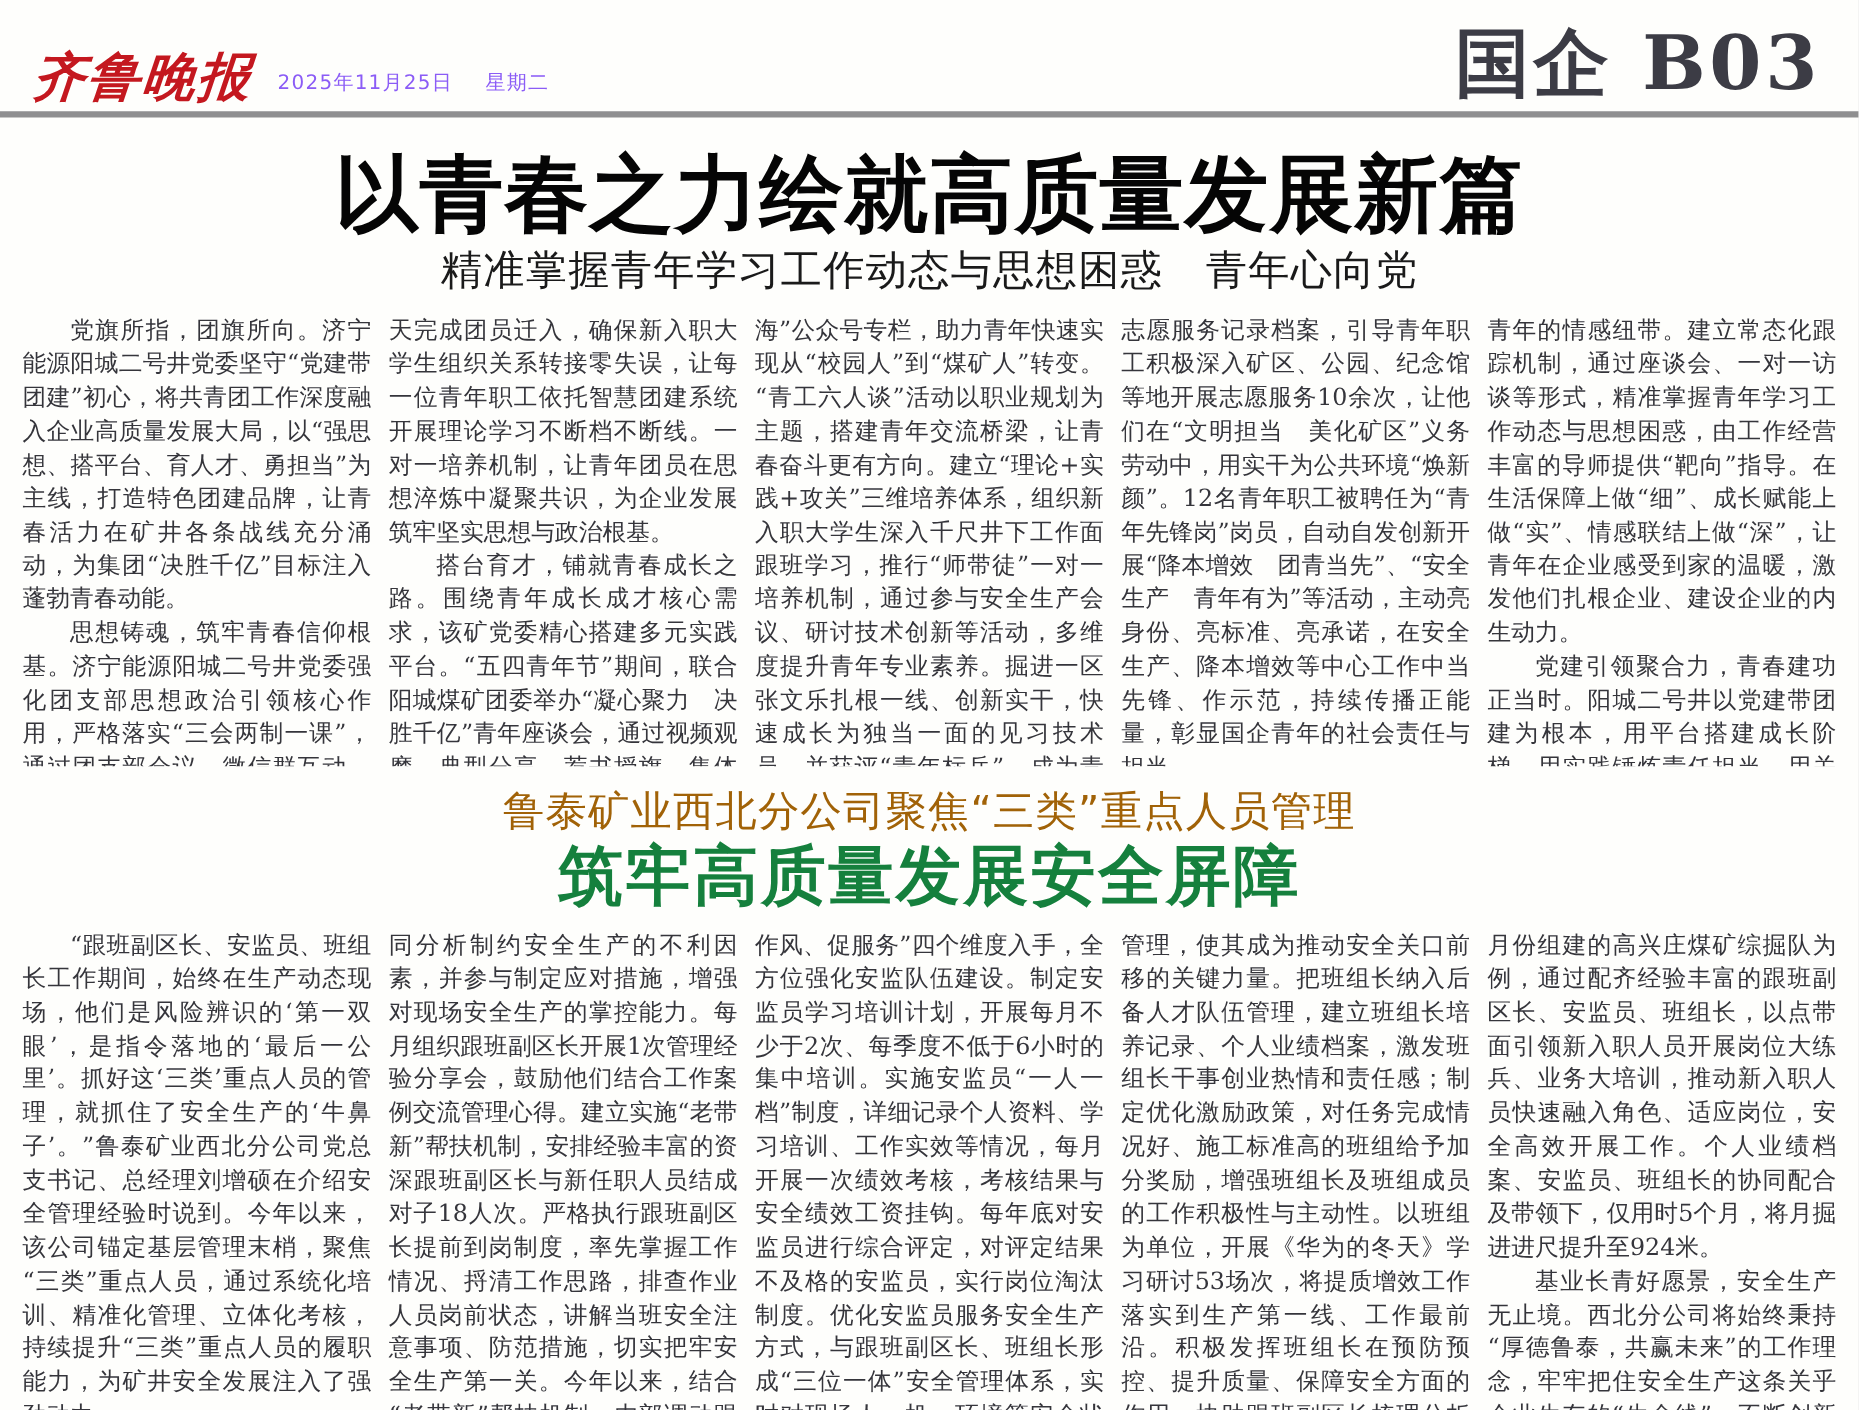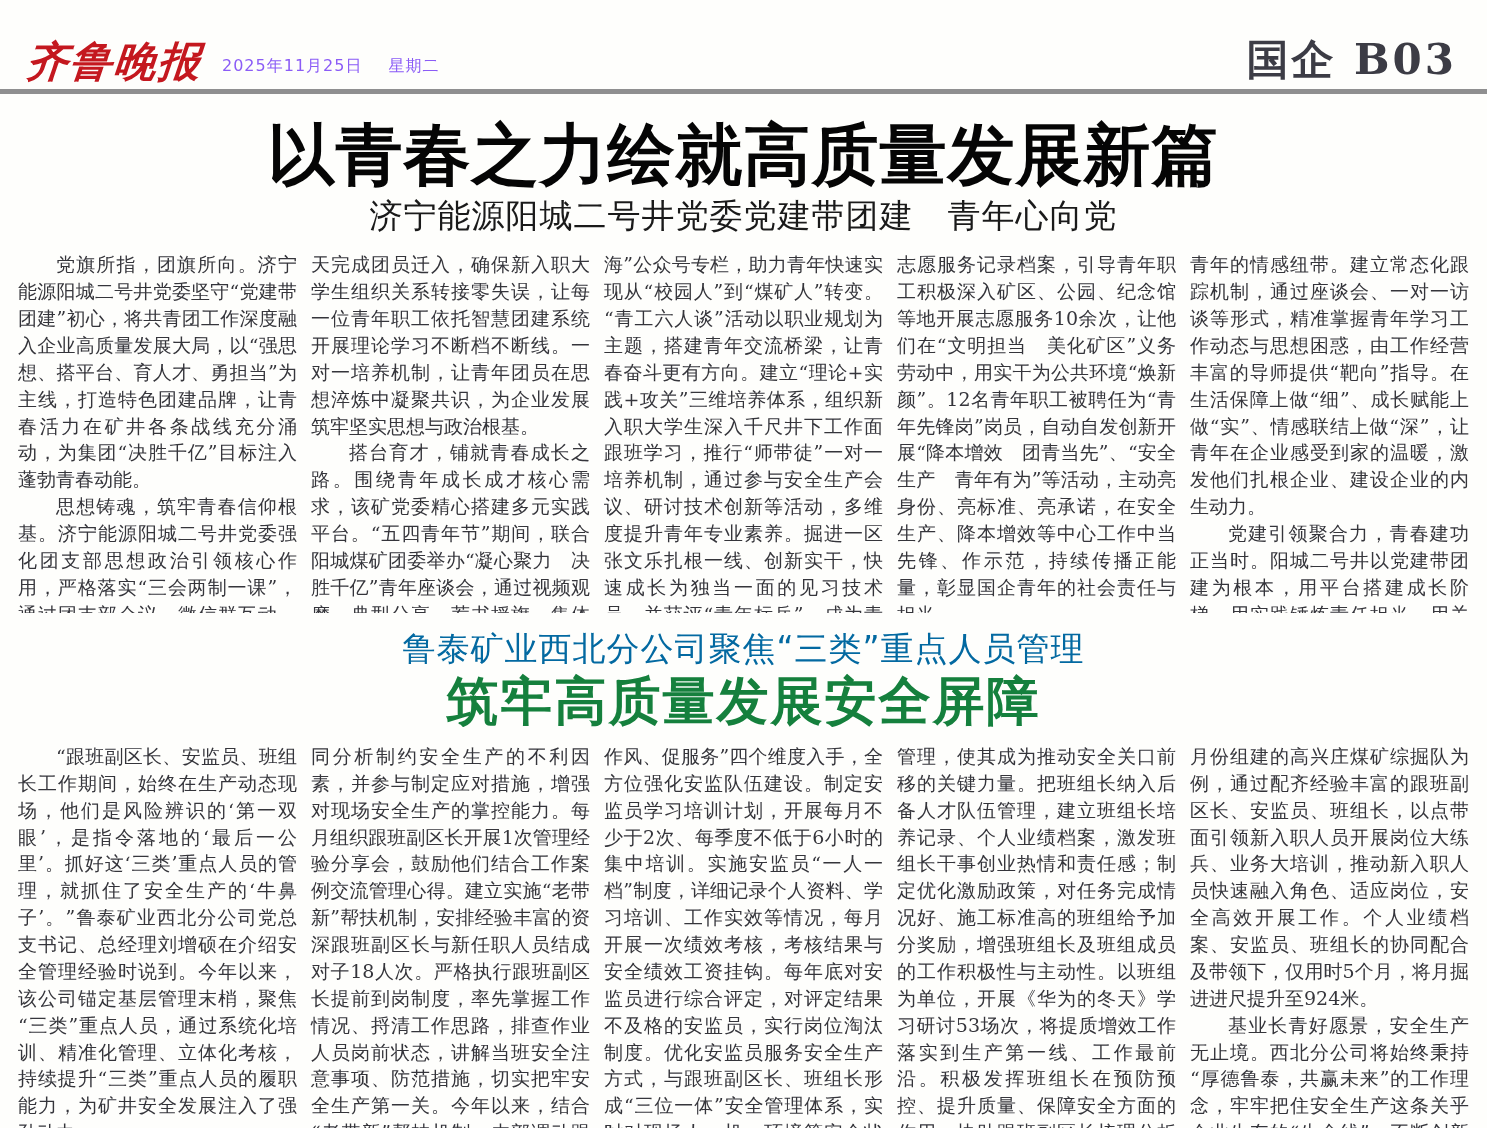--- a/index.html
+++ b/index.html
@@ -18,21 +18,21 @@
     font-size:42px;font-weight:bold;font-style:italic;color:#c4181f;
     letter-spacing:2px;line-height:1;transform:skewX(-5deg);
     font-family:"DejaVu Serif",serif;
   }
   .dateline{
     font-family:"DejaVu Sans","Liberation Sans",sans-serif;
     font-size:16px;color:#8b5cf6;margin:0 0 6px 20px;letter-spacing:1px;
   }
   .dateline .wk{margin-left:26px;}
   .section{
-    margin-left:auto;font-size:42px;font-weight:bold;color:#3c3c45;
+    margin-left:auto;font-size:60px;font-weight:bold;color:#3c3c45;
     line-height:1;letter-spacing:3px;margin-bottom:2px;
     font-family:"DejaVu Serif",serif;
   }
   
   .a1-headline{
     text-align:center;font-size:67px;font-weight:900;color:#050505;
     letter-spacing:1px;line-height:1.05;margin:26px 0 4px 0;
   }
   .a1-subhead{
     text-align:center;font-size:33px;font-weight:400;color:#1a1a1a;
@@ -44,21 +44,21 @@
     display:flex;gap:14px;padding:0 18px;box-sizing:border-box;
     text-align:justify;overflow:hidden;
   }
   .cols .col{flex:1 1 0;min-width:0;font-size:19px;line-height:1.415;color:#35353b;}
   .cols p{margin:0;}
   .cols p.ind{text-indent:2em;}
   .a1-cols{height:362px;}
   .a2-cols{height:418px;}
   
   .a2-kicker{
-    text-align:center;font-size:33px;font-weight:400;color:#0369a1;
+    text-align:center;font-size:33px;font-weight:400;color:#a16207;
     font-family:"DejaVu Sans","Liberation Sans",sans-serif;
     letter-spacing:1px;margin:14px 0 2px 0;
   }
   .a2-headline{
     text-align:center;font-size:52px;font-weight:900;color:#15803d;
     letter-spacing:2px;line-height:1.05;margin:2px 0 14px 0;
   }
 </style>
 </head>
 <body>
@@ -68,21 +68,21 @@
   <div class="masthead">
     <span class="logo">齐鲁晚报</span>
     <span class="dateline">
       <span>2025年11月25日</span><span class="wk">星期二</span>
     </span>
     <span class="section">国企 B03</span>
   </div>
 
   <div>
     <div class="a1-headline">以青春之力绘就高质量发展新篇</div>
-    <div class="a1-subhead">济宁能源阳城二号井党委党建带团建　青年心向党</div>
+    <div class="a1-subhead">精准掌握青年学习工作动态与思想困惑　青年心向党</div>
     <div class="cols a1-cols">
         <div class="col">
           <p class="ind">党旗所指，团旗所向。济宁能源阳城二号井党委坚守“党建带团建”初心，将共青团工作深度融入企业高质量发展大局，以“强思想、搭平台、育人才、勇担当”为主线，打造特色团建品牌，让青春活力在矿井各条战线充分涌动，为集团“决胜千亿”目标注入蓬勃青春动能。</p>
           <p class="ind">思想铸魂，筑牢青春信仰根基。济宁能源阳城二号井党委强化团支部思想政治引领核心作用，严格落实“三会两制一课”，通过团支部会议、微信群互动、青年座谈、组队自学等多元形式构建全方位学习矩阵。常态化推进“青年大学习”，扩大学习覆盖面，让党的创新理论直达青年心底。精准对接当</p>
         </div>
         <div class="col">
           <p class="">天完成团员迁入，确保新入职大学生组织关系转接零失误，让每一位青年职工依托智慧团建系统开展理论学习不断档不断线。一对一培养机制，让青年团员在思想淬炼中凝聚共识，为企业发展筑牢坚实思想与政治根基。</p>
           <p class="ind">搭台育才，铺就青春成长之路。围绕青年成长成才核心需求，该矿党委精心搭建多元实践平台。“五四青年节”期间，联合阳城煤矿团委举办“凝心聚力　决胜千亿”青年座谈会，通过视频观摩、典型分享、荐书授旗、集体宣誓等环节，传承“五四”精神、激发干事热情。策划“千亿征途　青春启航”沙龙会为新分大学生“启蒙”，开辟“一路向阳　青春领航”、“后浪入</p>
         </div>
         <div class="col">

